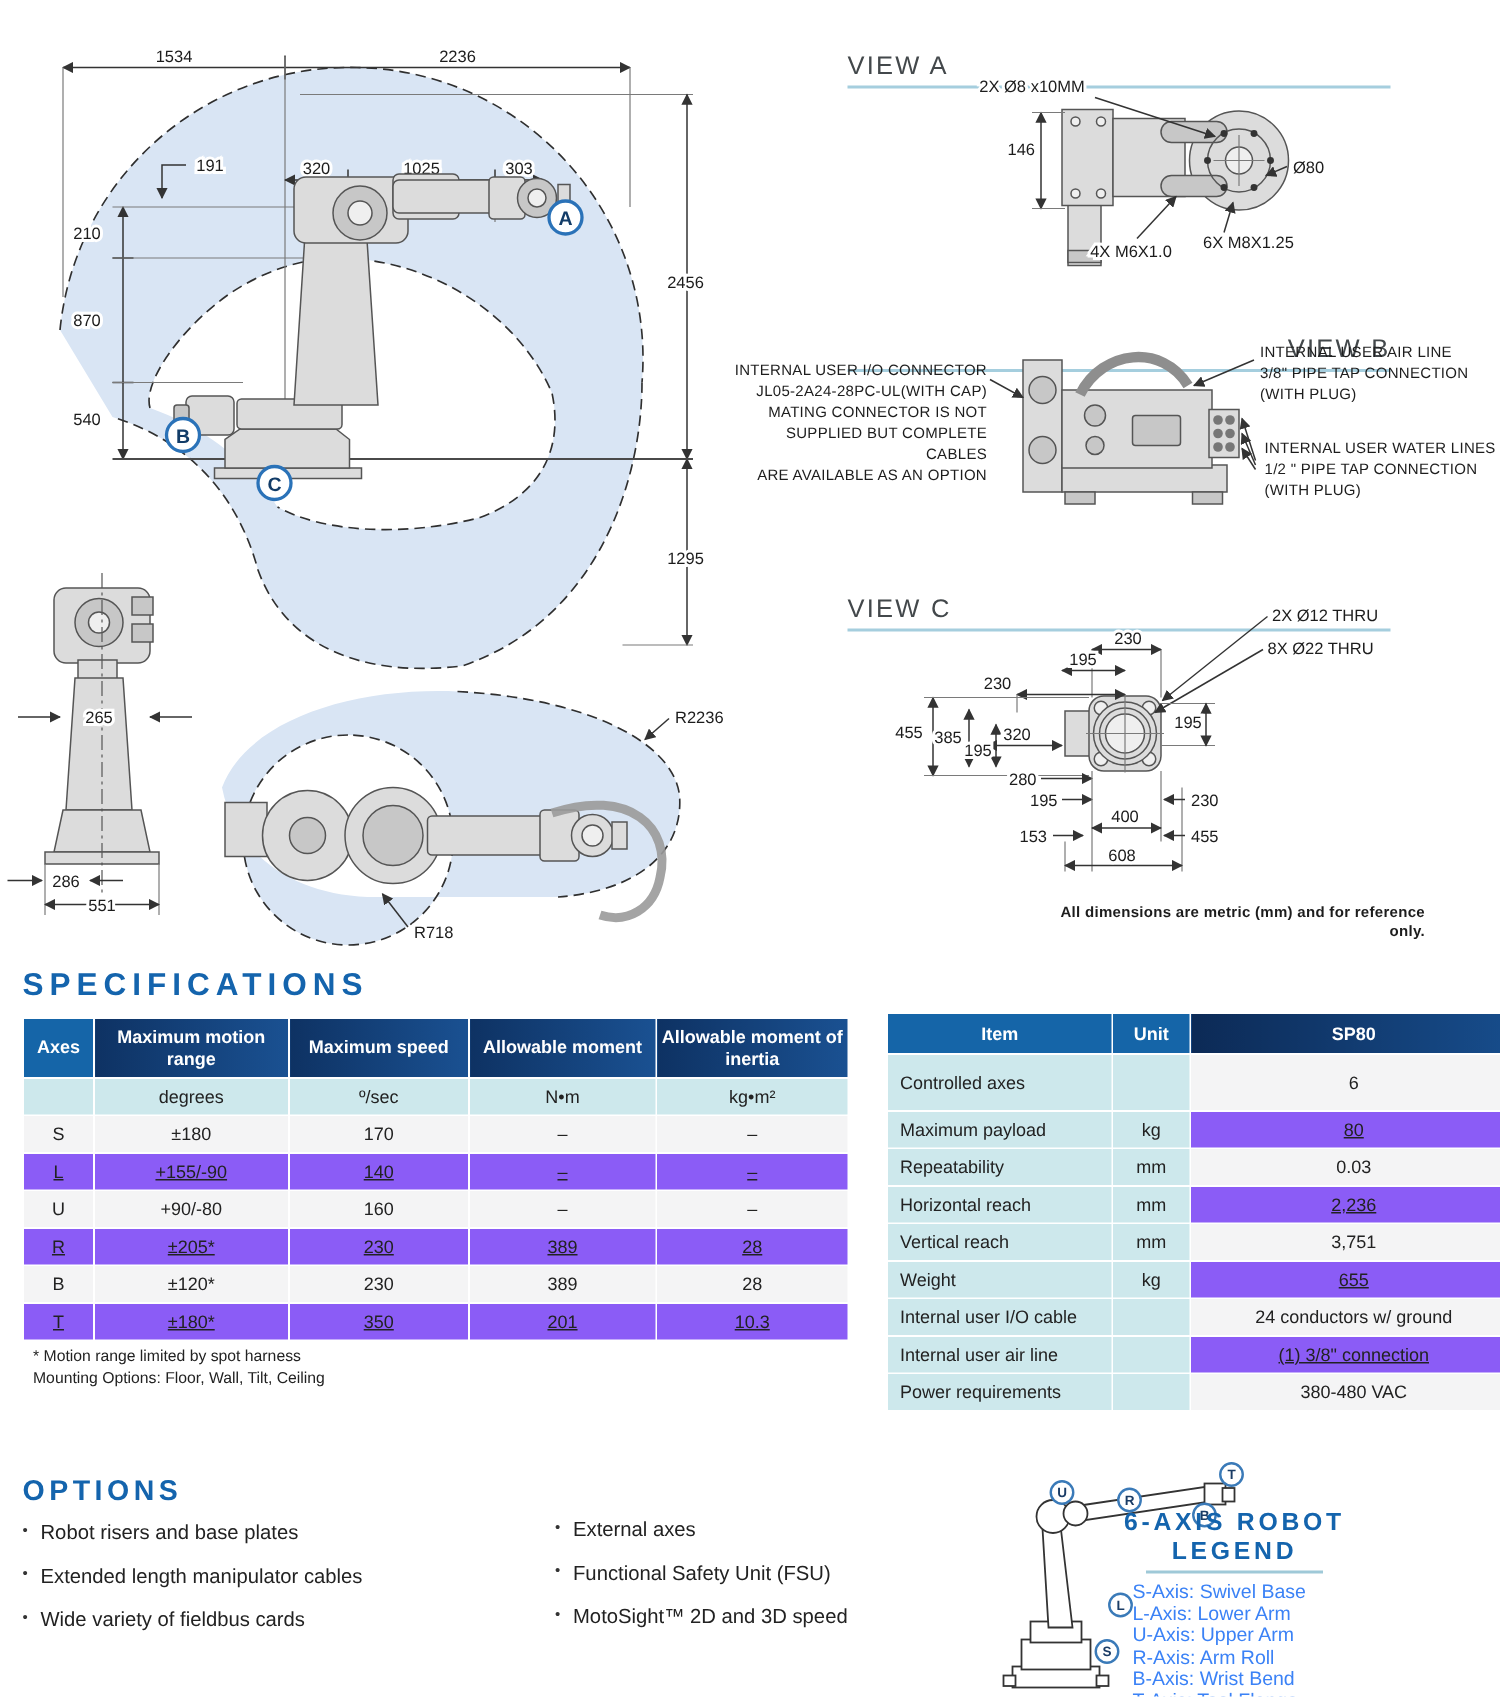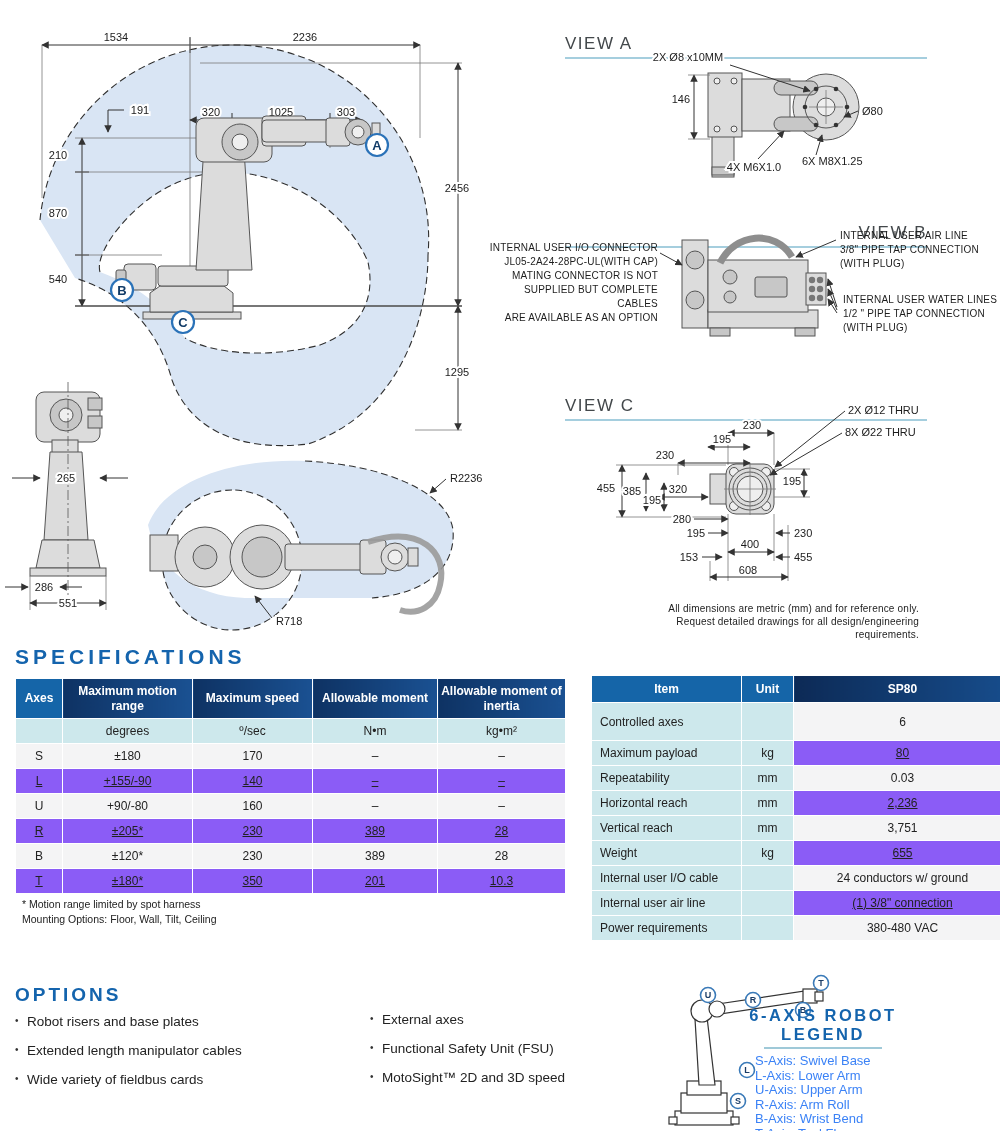--- a/index.html
+++ b/index.html
@@ -362,23 +362,22 @@
   <text class="lbl" text-anchor="middle" x="118" y="108">320</text>
   <text class="lbl" text-anchor="end" x="131" y="138">280</text>
   <text class="lbl" text-anchor="end" x="145" y="152">195</text>
   <text class="lbl" text-anchor="middle" x="190" y="163">400</text>
   <text class="lbl" text-anchor="end" x="138" y="176">153</text>
   <text class="lbl" text-anchor="middle" x="188" y="189">608</text>
   <text class="lbl" text-anchor="middle" x="232" y="100">195</text>
   <text class="lbl" x="234" y="152">230</text>
   <text class="lbl" x="234" y="176">455</text>
 </svg>
-<div class="abs note-block rt" style="left:659px;top:602px;width:260px;line-height:13px;font-weight:normal;">
+<div class="abs note-block rt" style="left:690px;top:602px;width:260px;line-height:13px;font-weight:bold;">
   <div>All dimensions are metric (mm) and for reference only.</div>
-  <div>Request detailed drawings for all design/engineering requirements.</div>
 </div>
 
 <div class="abs big-head" style="left:15px;top:645px;">SPECIFICATIONS</div>
 
 <table class="abs" style="left:15px;top:678px;width:550px;">
   <colgroup>
       <col style="width:47px">
       <col style="width:130px">
       <col style="width:120px">
       <col style="width:125px">

